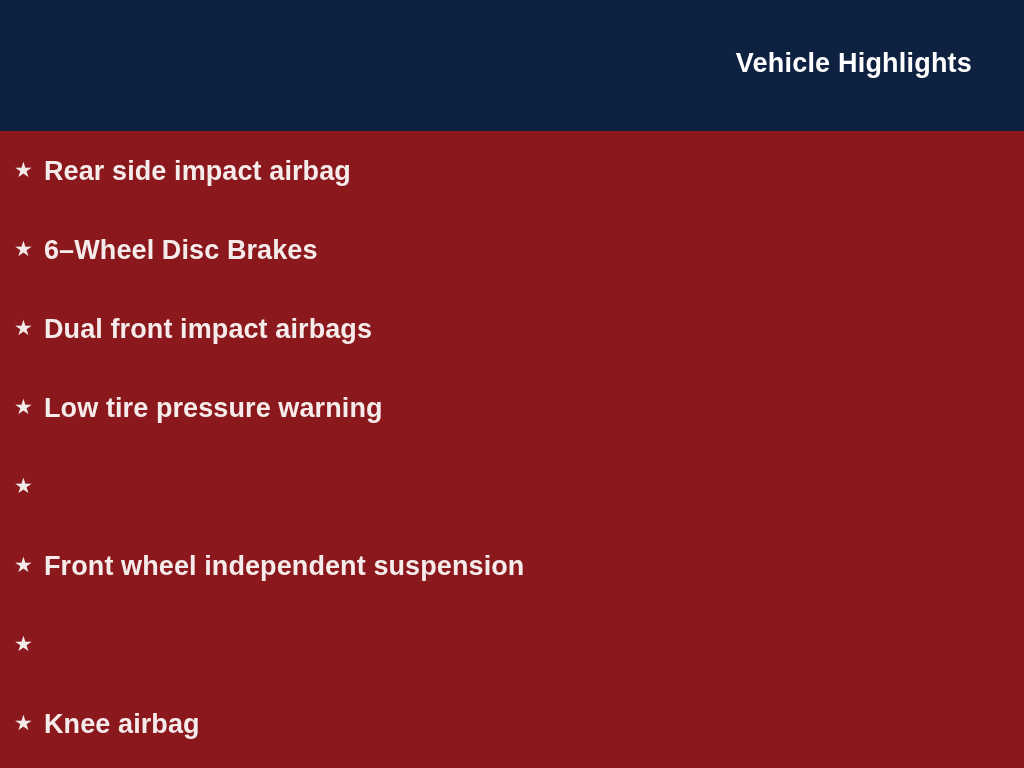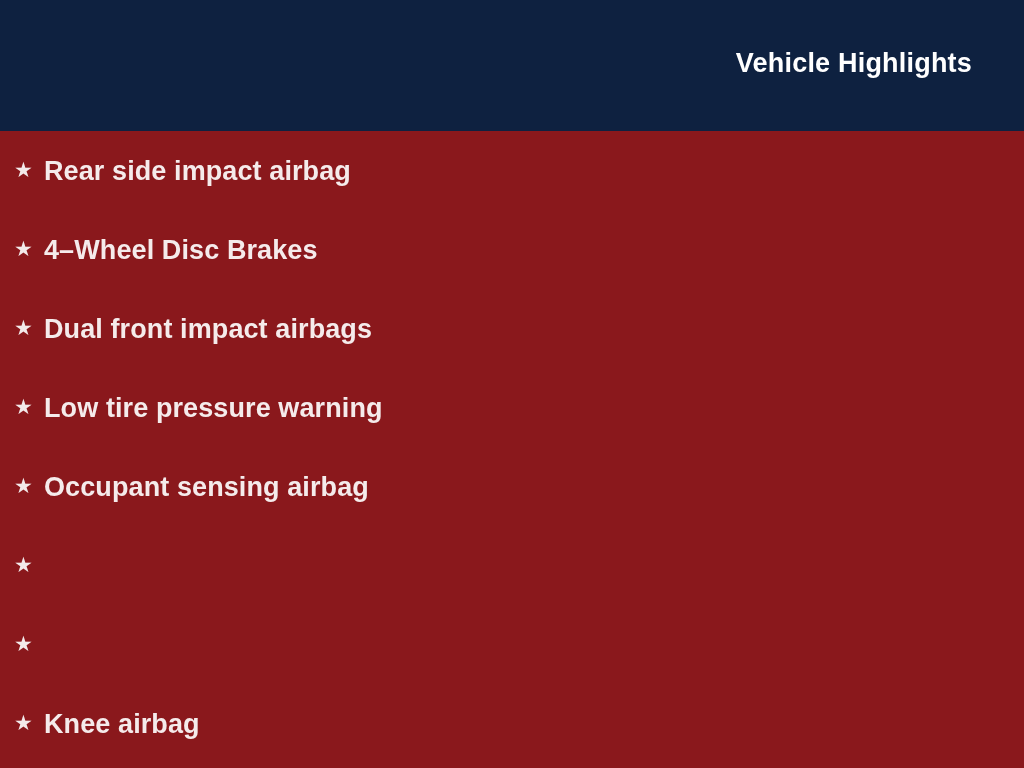--- a/index.html
+++ b/index.html
@@ -112,40 +112,40 @@
   <div id="highlights-body">
     <ul id="highlights-list">
 
       <li class="highlight-item">
         <span class="bullet-star">★</span>
         <span class="highlight-label">Rear side impact airbag</span>
       </li>
 
       <li class="highlight-item">
         <span class="bullet-star">★</span>
-        <span class="highlight-label">4–Wheel Disc Brakes</span>
+        <span class="highlight-label">6–Wheel Disc Brakes</span>
       </li>
 
       <li class="highlight-item">
         <span class="bullet-star">★</span>
         <span class="highlight-label">Dual front impact airbags</span>
       </li>
 
       <li class="highlight-item">
         <span class="bullet-star">★</span>
         <span class="highlight-label">Low tire pressure warning</span>
       </li>
 
       <li class="highlight-item">
         <span class="bullet-star">★</span>
-        <span class="highlight-label">Occupant sensing airbag</span>
       </li>
 
       <li class="highlight-item">
         <span class="bullet-star">★</span>
+        <span class="highlight-label">Front wheel independent suspension</span>
       </li>
 
       <li class="highlight-item">
         <span class="bullet-star">★</span>
       </li>
 
       <li class="highlight-item">
         <span class="bullet-star">★</span>
         <span class="highlight-label">Knee airbag</span>
       </li>

